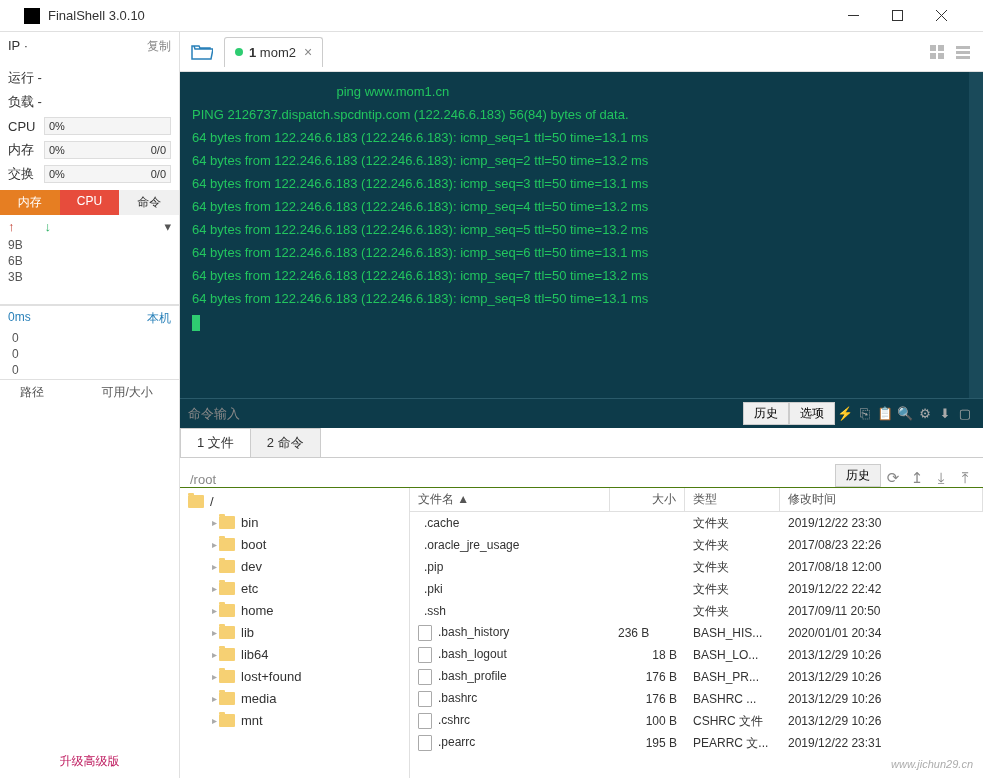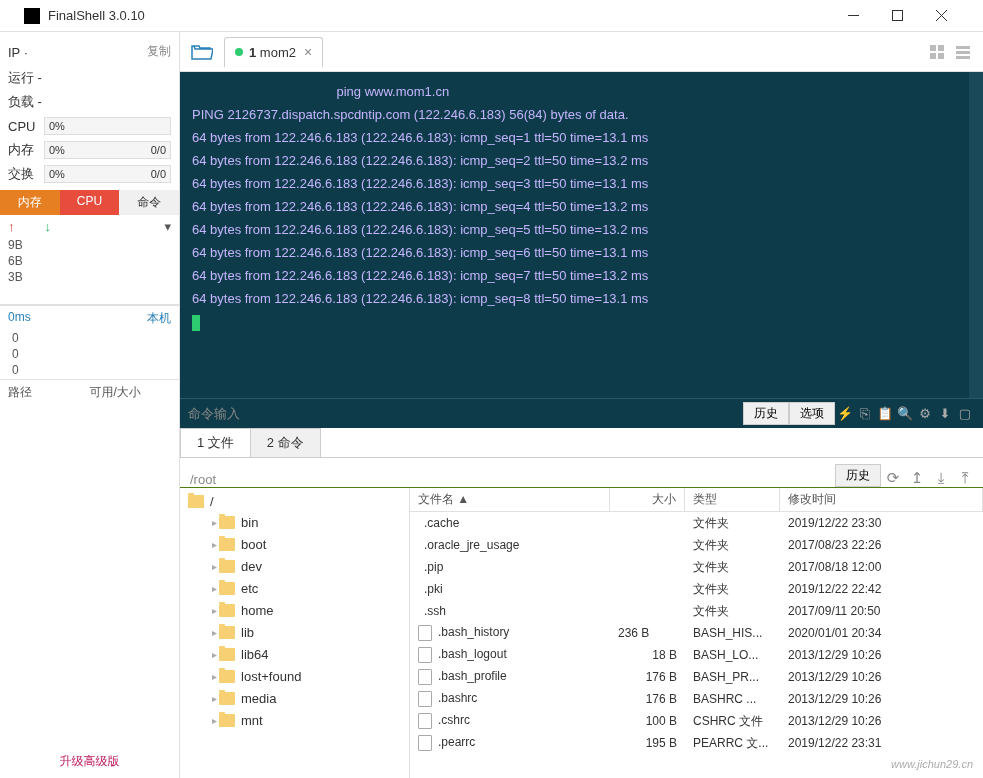--- a/index.html
+++ b/index.html
@@ -7,21 +7,21 @@
 
 .titlebar { height: 32px; display: flex; align-items: center; padding: 0 20px; border-bottom: 1px solid #e0e0e0; }
 .titlebar-icon { width: 16px; height: 16px; background: #000; margin: 0 8px 0 4px; }
 .titlebar-title { flex: 1; font-size: 13px; }
 .winbtn { width: 44px; height: 30px; display: flex; align-items: center; justify-content: center; cursor: pointer; }
 .winbtn svg { width: 11px; height: 11px; }
 
 .main { display: flex; height: 746px; }
 
 .sidebar { width: 180px; border-right: 1px solid #e0e0e0; display: flex; flex-direction: column; }
-.ip-row { display: flex; align-items: flex-end; padding: 6px 8px; height: 34px; }
+.ip-row { display: flex; align-items: flex-start; padding: 6px 8px; height: 34px; }
 .ip-label { font-size: 13px; }
 .ip-copy { margin-left: auto; color: #888; font-size: 12px; cursor: pointer; }
 .stat-row { display: flex; align-items: center; padding: 2px 8px; height: 24px; font-size: 13px; }
 .stat-label { width: 36px; }
 .stat-bar { flex: 1; height: 18px; background: #f5f5f5; border: 1px solid #ddd; display: flex; align-items: center; padding: 0 4px; font-size: 11px; }
 .stat-bar .right { margin-left: auto; padding-left: 13px; }
 .side-tabs { display: flex; margin-top: 4px; }
 .side-tab { flex: 1; text-align: center; padding: 4px 0; font-size: 12px; cursor: pointer; }
 .side-tab.mem { background: #e67e22; color: #fff; }
 .side-tab.cpu { background: #e74c3c; color: #fff; }
@@ -32,33 +32,33 @@
 .arrow-down { color: #27ae60; font-weight: bold; }
 .arrow-menu { margin-left: auto; color: #555; }
 .net-vals { padding: 0 8px; font-size: 12px; color: #555; }
 .net-vals div { height: 16px; }
 .ms-row { display: flex; padding: 4px 8px; border-top: 1px solid #e0e0e0; }
 .ms-val { color: #2980b9; font-size: 12px; }
 .ms-local { margin-left: auto; color: #2980b9; font-size: 12px; }
 .zeros { padding: 0 12px; font-size: 12px; color: #555; }
 .zeros div { height: 16px; }
 .path-header { display: flex; padding: 4px 8px; border-top: 1px solid #e0e0e0; font-size: 12px; color: #555; }
-.path-col { flex: 1; }
+.path-col { flex: 1; margin-left: 12px; }
 .upgrade { text-align: center; padding: 8px; color: #be185d; font-size: 12px; margin-top: auto; cursor: pointer; }
 
 .content { flex: 1; display: flex; flex-direction: column; }
 .tabbar { height: 40px; display: flex; align-items: center; border-bottom: 1px solid #e0e0e0; padding: 0 4px; }
 .folder-btn { width: 36px; height: 30px; display: flex; align-items: center; justify-content: center; cursor: pointer; }
 .tab { display: flex; align-items: center; height: 30px; padding: 0 10px; border: 1px solid #ccc; border-bottom: none; background: #fff; margin-left: 4px; border-radius: 3px 3px 0 0; cursor: pointer; }
 .tab-dot { width: 8px; height: 8px; border-radius: 50%; background: #2ecc71; margin-right: 6px; }
 .tab-close { margin-left: 8px; color: #888; font-size: 14px; cursor: pointer; }
 .tabbar-right { margin-left: auto; display: flex; gap: 6px; padding-right: 6px; }
 .view-btn { width: 20px; height: 20px; display: flex; align-items: center; justify-content: center; cursor: pointer; color: #aaa; }
 
-.terminal { background: #0d3b4a; color: #c4b5fd; font-family: Consolas, monospace; font-size: 13px; padding: 8px 12px; height: 326px; overflow: hidden; position: relative; line-height: 23px; }
+.terminal { background: #0d3b4a; color: #22c55e; font-family: Consolas, monospace; font-size: 13px; padding: 8px 12px; height: 326px; overflow: hidden; position: relative; line-height: 23px; }
 .term-line { white-space: pre; }
 .cursor { display: inline-block; width: 8px; height: 16px; background: #2ecc71; vertical-align: middle; }
 .term-scroll { position: absolute; right: 0; top: 0; bottom: 0; width: 14px; background: #1a4a5a; }
 
 .term-toolbar { background: #0d3b4a; height: 30px; display: flex; align-items: center; padding: 0 8px; gap: 0; border-top: 1px solid #2a5a6a; }
 .term-input-label { color: #888; font-size: 13px; flex: 1; }
 .term-btn { background: #f0f0f0; border: 1px solid #ccc; padding: 2px 10px; font-size: 12px; cursor: pointer; }
 .term-icon { color: #aaa; cursor: pointer; width: 20px; text-align: center; }
 .term-icon.green { color: #2ecc71; }
 

